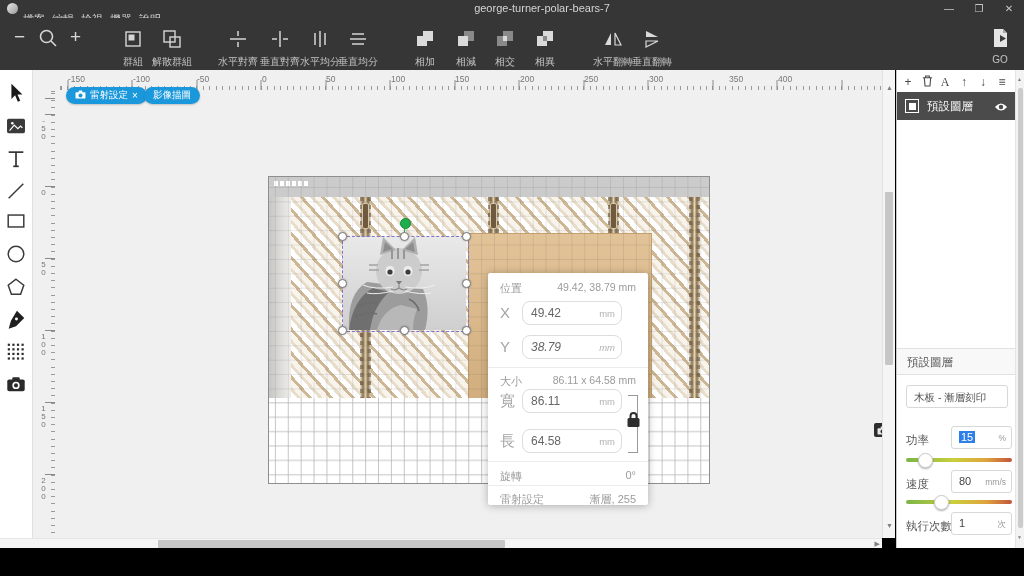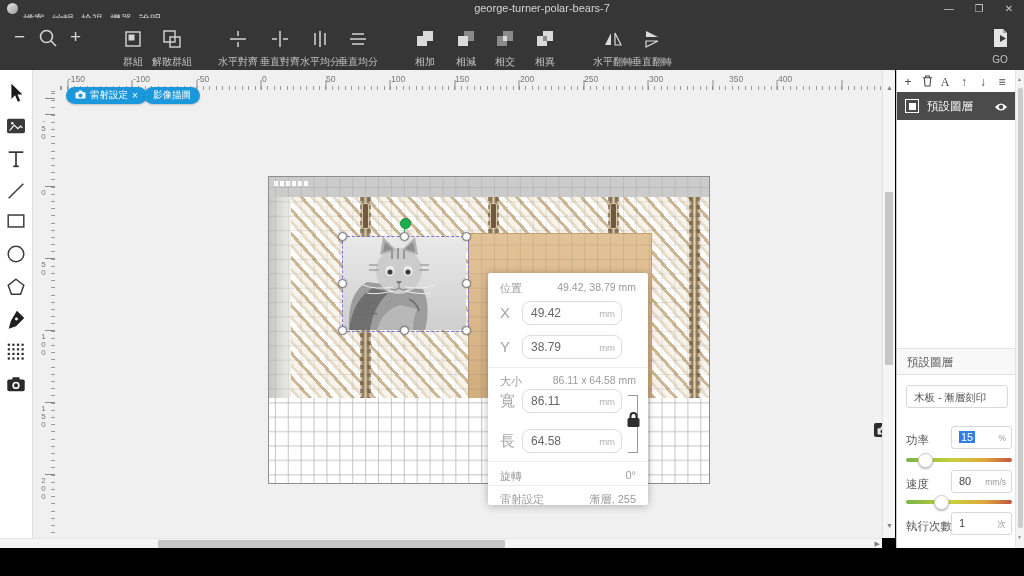--- a/index.html
+++ b/index.html
@@ -414,21 +414,21 @@
 
   <div class="abs props">
     <span class="prow-label" style="top:8px;">位置</span>
     <span class="prow-val" style="top:8px;font-size:10.5px;">49.42, 38.79 mm</span>
     <span class="big-axis" style="top:31px;">X</span>
     <div class="pinput" style="top:28px;">
       <span class="v">49.42</span>
         <span class="u">mm</span>
       </div>
     <span class="big-axis" style="top:65px;">Y</span>
-    <div class="pinput" style="top:62px;">
+    <div class="pinput" style="top:62px;font-style:italic;">
       <span class="v">38.79</span>
         <span class="u">mm</span>
       </div>
     <div class="pdiv" style="top:94px;"></div>
     <span class="prow-label" style="top:101px;">大小</span>
     <span class="prow-val" style="top:101px;font-size:10.5px;">86.11 x 64.58 mm</span>
     <span class="big-axis" style="top:119px;">寬</span>
     <div class="pinput" style="top:116px;">
       <span class="v">86.11</span>
         <span class="u">mm</span>

